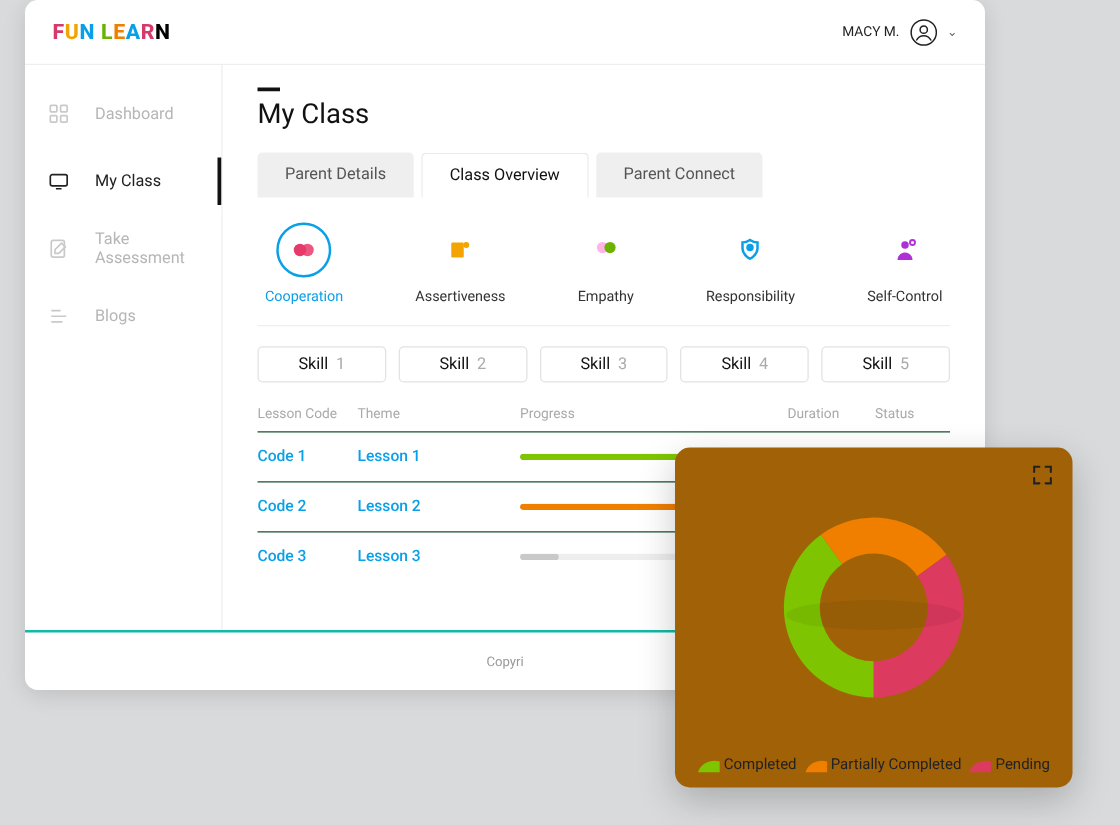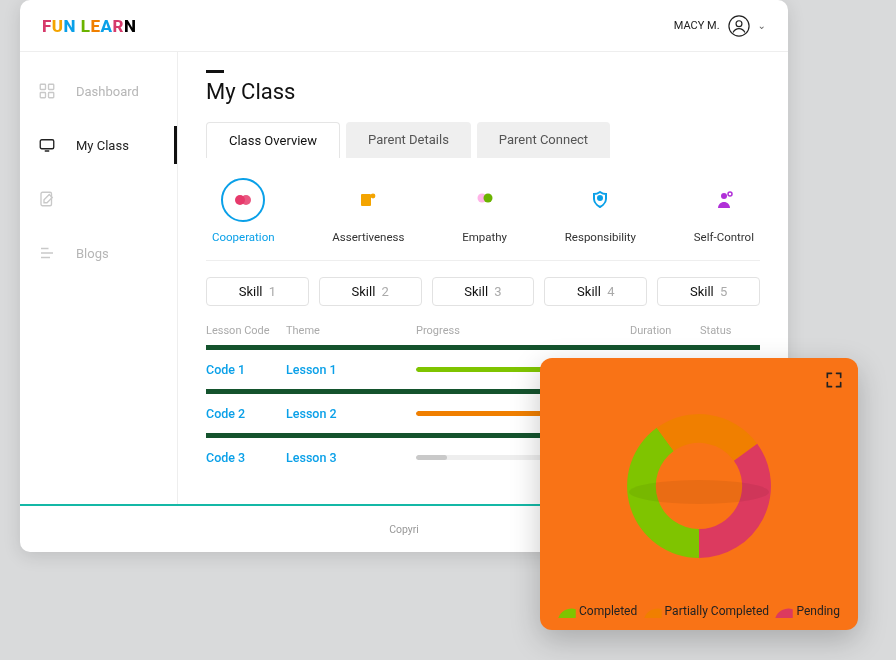--- a/index.html
+++ b/index.html
@@ -93,34 +93,34 @@
     font-size:13px;color:#111;cursor:pointer;
   }
   .skill .num{color:#aaa;margin-left:3px;}
 
   .table-head{display:flex;font-size:11px;color:#aaa;padding-bottom:8px;}
   .col-code{width:80px;}
   .col-theme{width:130px;}
   .col-prog{flex:1;}
   .col-dur{width:70px;}
   .col-stat{width:60px;}
-  .row{display:flex;align-items:center;padding:12px 0;border-top:5px solid #14532d;font-size:12.5px;}
+  .row{display:flex;align-items:center;padding:12px 0;border-top:1px solid #14532d;font-size:12.5px;}
   .row .code,.row .theme{color:#0aa0e8;font-weight:500;cursor:pointer;}
   .prog-bar{height:5px;width:140px;border-radius:3px;background:#eee;position:relative;overflow:hidden;}
   .prog-fill{position:absolute;left:0;top:0;bottom:0;border-radius:3px;}
 
   .footer{
     border-top:2px solid #14b8a6;height:48px;display:flex;align-items:center;justify-content:center;
     font-size:10.5px;color:#999;
   }
 
   
   .chart-card{
     position:absolute;left:540px;top:358px;width:318px;height:272px;
-    background:#f97316;border-radius:12px;box-shadow:0 10px 30px rgba(0,0,0,0.22);
+    background:#a16207;border-radius:12px;box-shadow:0 10px 30px rgba(0,0,0,0.22);
     padding:16px 18px 12px 18px;display:flex;flex-direction:column;
   }
   .expand{position:absolute;right:14px;top:12px;cursor:pointer;}
   .donut-wrap{flex:1;display:flex;align-items:center;justify-content:center;}
   .legend{display:flex;justify-content:space-between;align-items:center;gap:2px;font-size:12px;color:#222;margin-top:6px;}
   .legend-item{display:flex;align-items:center;gap:3px;white-space:nowrap;}
   .swatch{width:18px;height:14px;}
 </style>
 </head>
 <body>
@@ -157,36 +157,37 @@
             <rect x="3" y="5" width="18" height="12" rx="2"></rect>
             <path d="M9 20h6"></path>
           </svg>
         <span>My Class</span>
       </div>
       <div class="side-item">
         <svg class="side-icon" viewBox="0 0 24 24" fill="none" stroke="#c9c9c9" stroke-width="1.8">
             <rect x="4" y="3" width="14" height="18" rx="2"></rect>
             <path d="M15 6l4 4-7 7H8v-4z"></path>
           </svg>
+        <span>Take Assessment</span>
       </div>
       <div class="side-item">
         <svg class="side-icon" viewBox="0 0 24 24" fill="none" stroke="#c9c9c9" stroke-width="1.8">
             <path d="M4 6h10M4 12h16M4 18h12"></path>
           </svg>
         <span>Blogs</span>
       </div>
     </div>
 
     <div class="content">
       <div class="accent-bar"></div>
       <h1 class="page-title">My Class</h1>
 
       <div class="tabs">
+        <div class="tab">Parent Details</div>
         <div class="tab active">Class Overview</div>
-        <div class="tab">Parent Details</div>
         <div class="tab">Parent Connect</div>
       </div>
 
       <div class="competencies">
         <div class="comp active">
           <div class="circle">
               <svg viewBox="0 0 24 24">
                 <circle cx="9" cy="12" r="5" fill="#e63a6b"></circle>
                 <circle cx="15" cy="12" r="5" fill="#e63a6b" opacity="0.85"></circle>
               </svg>

